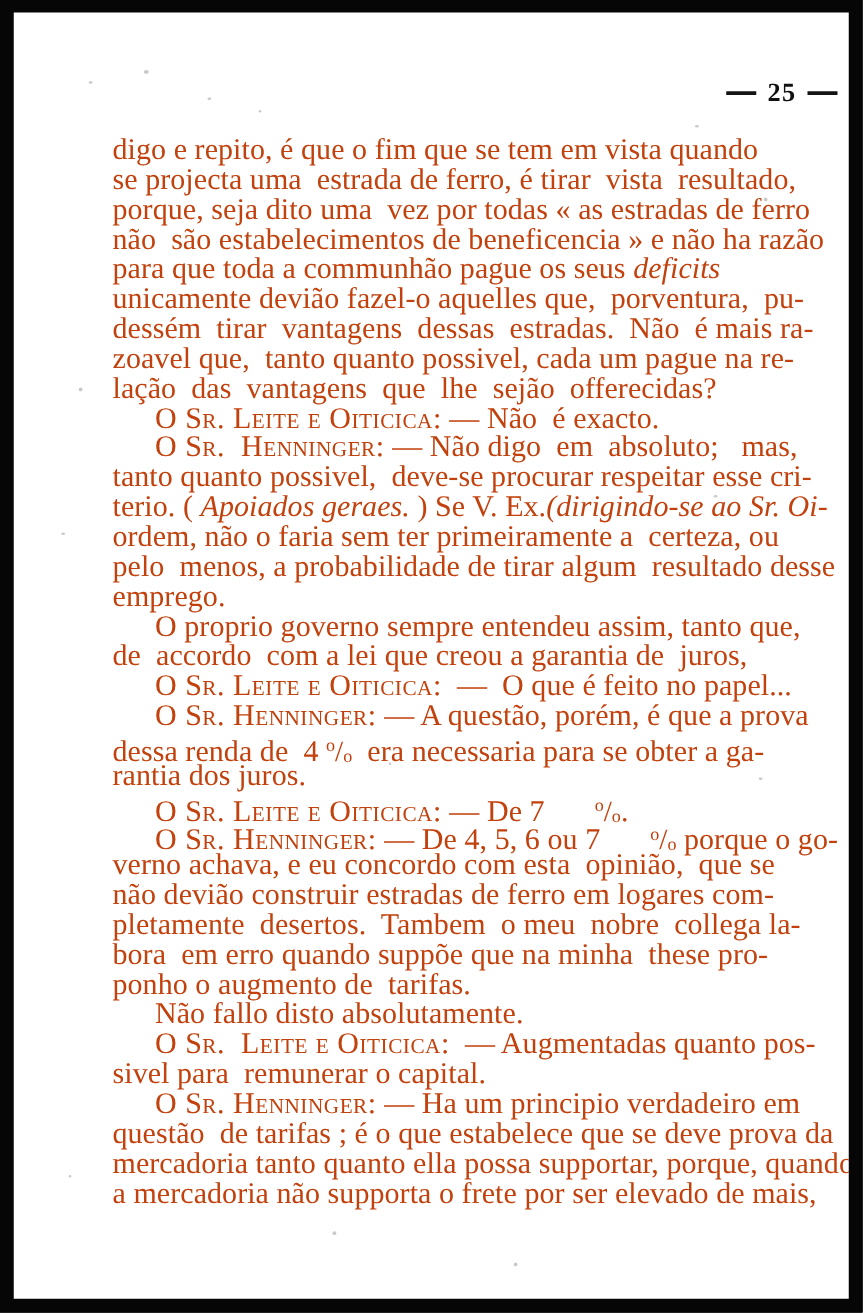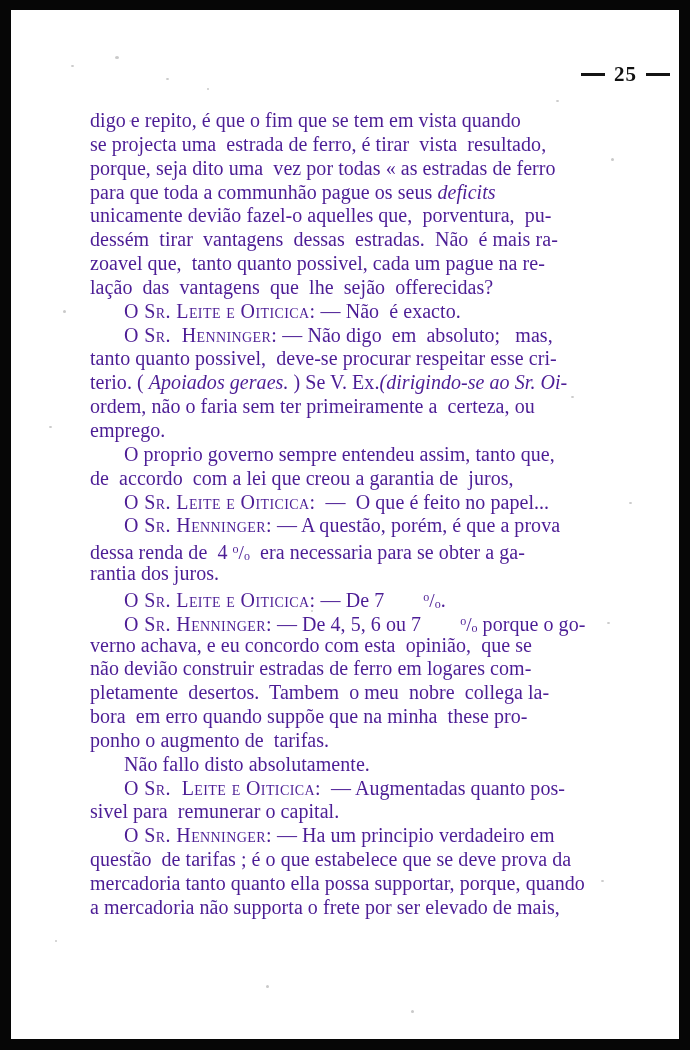--- a/index.html
+++ b/index.html
@@ -63,23 +63,23 @@
     background: #141414;
     vertical-align: 5px;
     margin: 0 9px;
   }
 
   .body-text {
     position: absolute;
     top: 99px;
     left: 79px;
     width: 512px;
-    font-size: 20px;
+    font-size: 24px;
     line-height: 23.85px;
-    color: #4c1d95;
+    color: #c2410c;
     letter-spacing: 0.05px;
   }
 
   .ln {
     display: block;
     white-space: pre;
     height: 23.85px;
   }
 
   
@@ -145,30 +145,32 @@
   <div class="speckle" style="left:44px;  top:930px; width:2px; height:2px;"></div>
 
   <div class="page-header">
     <span class="rule"></span><span>25</span><span class="rule"></span>
   </div>
 
   <div class="body-text" id="body-text">
       <span class="ln">digo e repito, é que o fim que se tem em vista quando</span>
       <span class="ln">se projecta uma  estrada de ferro, é tirar  vista  resultado,</span>
       <span class="ln">porque, seja dito uma  vez por todas « as estradas de ferro</span>
+      <span class="ln">não  são estabelecimentos de beneficencia » e não ha razão</span>
       <span class="ln">para que toda a communhão pague os seus <span class="it">deficits</span></span>
       <span class="ln">unicamente devião fazel-o aquelles que,  porventura,  pu-</span>
       <span class="ln">dessém  tirar  vantagens  dessas  estradas.  Não  é mais ra-</span>
       <span class="ln">zoavel que,  tanto quanto possivel, cada um pague na re-</span>
       <span class="ln">lação  das  vantagens  que  lhe  sejão  offerecidas?</span>
       <span class="ln indent"><span class="sc">O Sr. Leite e Oiticica:</span> — Não  é exacto.</span>
       <span class="ln indent"><span class="sc">O Sr.  Henninger:</span> — Não digo  em  absoluto;   mas,</span>
       <span class="ln">tanto quanto possivel,  deve-se procurar respeitar esse cri-</span>
       <span class="ln">terio. ( <span class="it">Apoiados geraes.</span> ) Se V. Ex.<span class="it">(dirigindo-se ao Sr. Oi-</span></span>
       <span class="ln">ordem, não o faria sem ter primeiramente a  certeza, ou</span>
+      <span class="ln">pelo  menos, a probabilidade de tirar algum  resultado desse</span>
       <span class="ln">emprego.</span>
       <span class="ln indent">O proprio governo sempre entendeu assim, tanto que,</span>
       <span class="ln">de  accordo  com a lei que creou a garantia de  juros,</span>
       <span class="ln indent"><span class="sc">O Sr. Leite e Oiticica:</span>  —  O que é feito no papel...</span>
       <span class="ln indent"><span class="sc">O Sr. Henninger:</span> — A questão, porém, é que a prova</span>
       <span class="ln">dessa renda de  4 <span class="pct"><span class="hi">o</span><span class="sl">/</span><span class="lo">o</span></span>  era necessaria para se obter a ga-</span>
       <span class="ln">rantia dos juros.</span>
       <span class="ln indent"><span class="sc">O Sr. Leite e Oiticica:</span> — De 7 <span class="pct"><span class="hi">o</span><span class="sl">/</span><span class="lo">o</span></span>.</span>
       <span class="ln indent"><span class="sc">O Sr. Henninger:</span> — De 4, 5, 6 ou 7 <span class="pct"><span class="hi">o</span><span class="sl">/</span><span class="lo">o</span></span> porque o go-</span>
       <span class="ln">verno achava, e eu concordo com esta  opinião,  que se</span>

